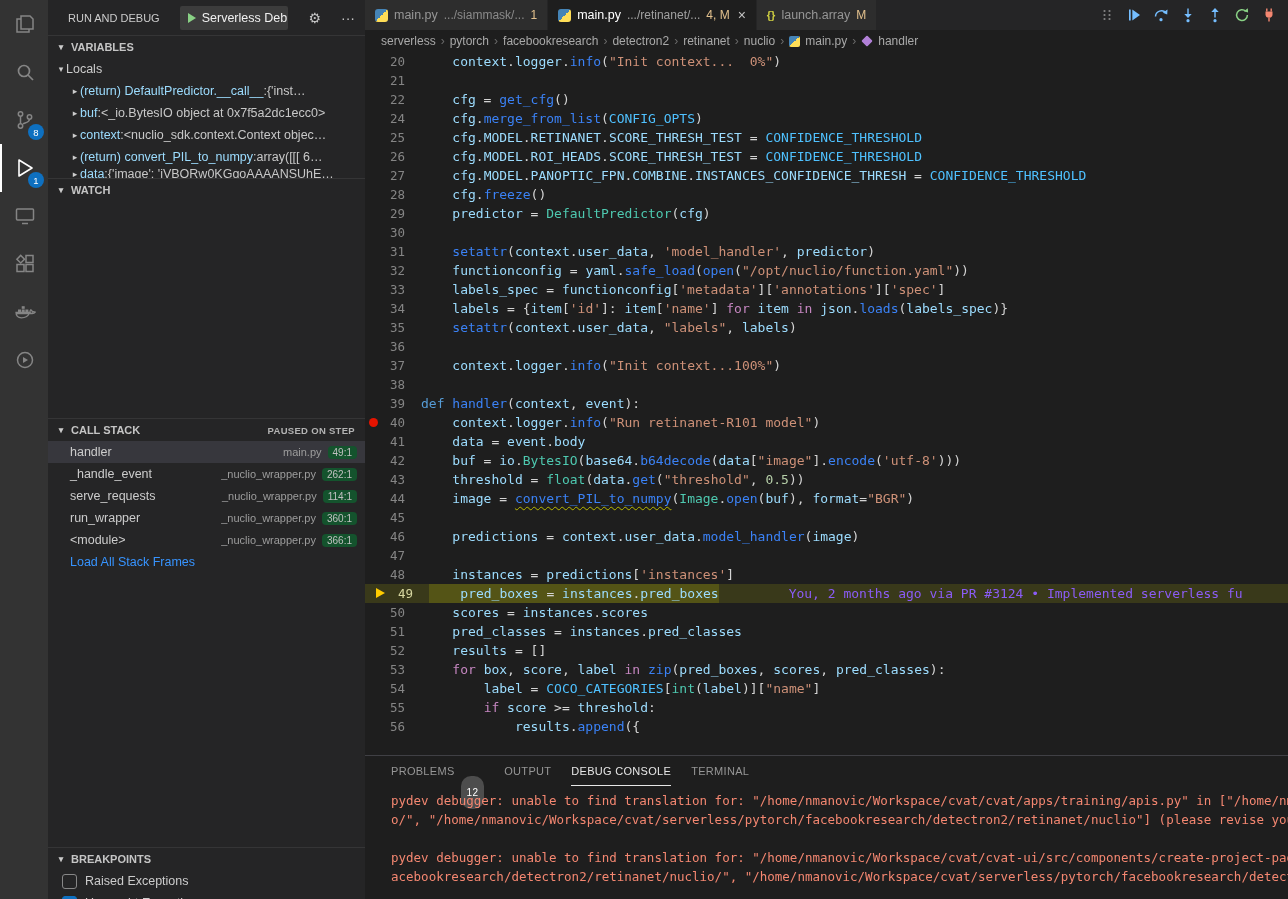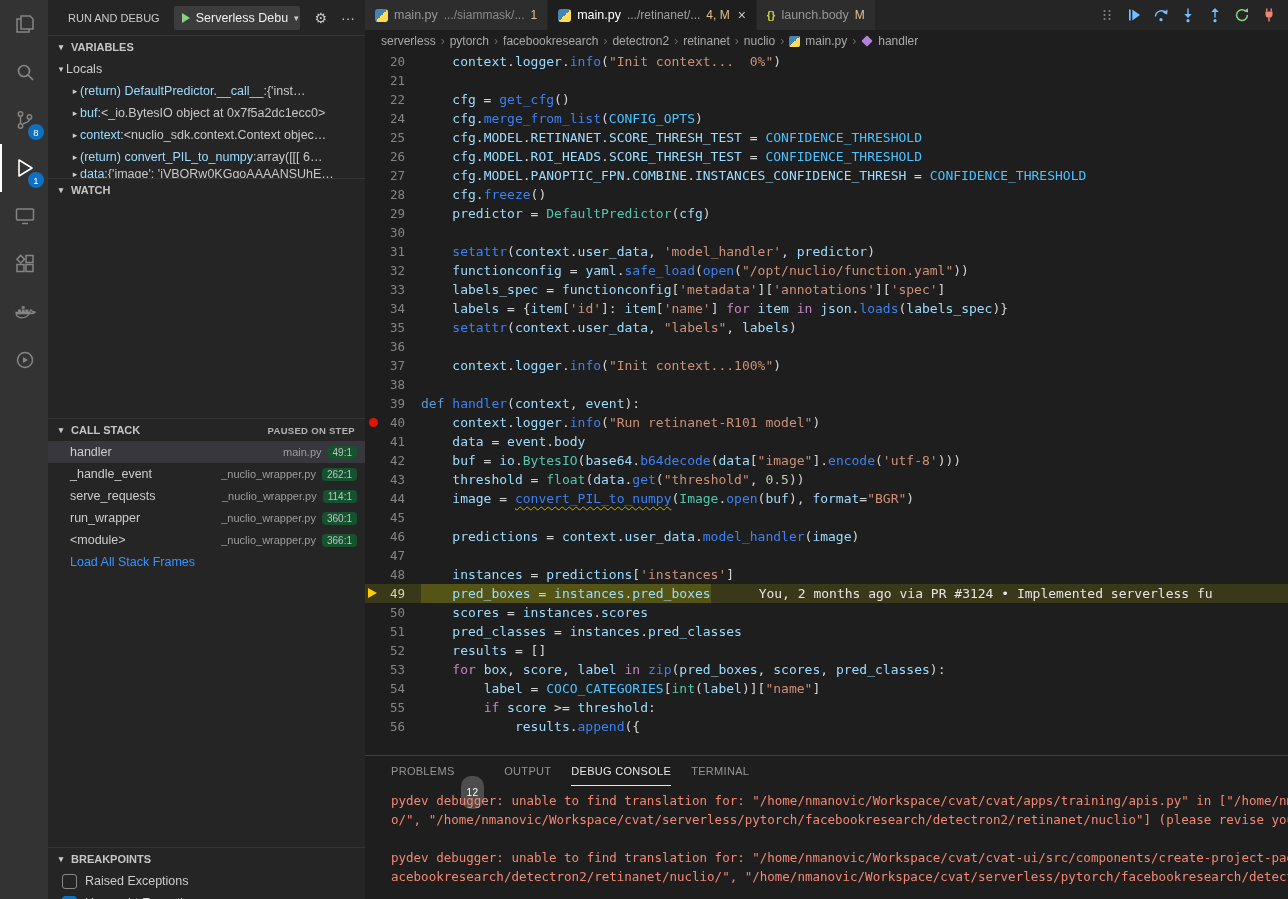--- a/index.html
+++ b/index.html
@@ -12,21 +12,21 @@
   .ab-item { width:48px; height:48px; position:relative; display:flex; align-items:center;
     justify-content:center; color:#858585; border-left:2px solid transparent; cursor:pointer; }
   .ab-item.active { color:#ffffff; border-left-color:#ffffff; }
   .ab-ico svg { width:24px; height:24px; display:block; }
   .ab-badge { position:absolute; right:4px; bottom:4px; background:#0e70c0; color:#fff;
     border-radius:9px; min-width:16px; height:16px; font-size:9.5px; display:flex;
     align-items:center; justify-content:center; padding:0 2px; }
 
   
   .sidebar { width:317px; background:#252526; flex:none; display:flex; flex-direction:column; color:#cccccc; }
-  .sidebar-header { height:35px; flex:none; display:flex; align-items:center; gap:14px; padding:0 10px 0 20px; }
+  .sidebar-header { height:35px; flex:none; display:flex; align-items:center; gap:20px; padding:0 10px 0 20px; }
   .sb-title { font-size:11px; color:#cccccc; white-space:nowrap; }
   .launch-picker { flex:1; min-width:0; height:24px; background:#3c3c3c; border-radius:2px;
     display:flex; align-items:center; gap:6px; padding:0 8px; font-size:12.5px; color:#f0f0f0;
     white-space:nowrap; overflow:hidden; cursor:pointer; }
   .play-tri { width:0; height:0; border-left:8px solid #89d185; border-top:5px solid transparent;
     border-bottom:5px solid transparent; flex:none; }
   .caret { margin-left:auto; font-size:9px; color:#cccccc; }
   .hdr-ico { font-size:14px; color:#c5c5c5; cursor:pointer; }
 
   .pane { display:flex; flex-direction:column; border-top:1px solid rgba(97,97,97,0.28); overflow:hidden; }
@@ -90,24 +90,24 @@
     border-radius:1px; flex:none; margin:0 2px; }
 
   .editor { height:703px; flex:none; overflow:hidden; background:#1e1e1e; }
   .code-line { display:flex; height:19px; font:13px/19px "DejaVu Sans Mono",monospace; white-space:pre; }
   .glyph { width:20px; flex:none; position:relative; cursor:pointer; }
   .bp-dot { position:absolute; left:4px; top:5px; width:9px; height:9px; border-radius:50%; background:#e51400; }
   .cur-arrow { position:absolute; left:3px; top:4px; width:0; height:0;
     border-left:9px solid #ffcc00; border-top:5.5px solid transparent; border-bottom:5.5px solid transparent; }
   .lnum { width:36px; flex:none; text-align:right; padding-right:16px; color:#858585; font-size:12.5px; }
   .ltext { flex:none; }
-  .code-line.cur { background:rgba(255,255,0,0.12); }
+  .code-line.cur { background:rgba(255,255,0,0.12);padding-left:8px; }
   .code-line.cur .ltext { background:rgba(255,255,0,0.14); }
   .code-line.cur .lnum { color:#d7d7a0; }
-  .blame { color:#e5e5e5; margin-left:48px; }
+  .blame { color:#8b5cf6; margin-left:70px; }
   .tok-p{color:#d4d4d4} .tok-v{color:#9cdcfe} .tok-f{color:#3b82f6} .tok-s{color:#ce9178}
   .tok-k{color:#569cd6} .tok-c{color:#c586c0} .tok-C{color:#4fc1ff} .tok-t{color:#4ec9b0}
   .tok-n{color:#b5cea8}
   .tok-sq{ text-decoration:underline wavy #b8b800 1px; text-underline-offset:3px; }
 
   
   .panel { flex:1; min-height:0; border-top:1px solid #404045; display:flex; flex-direction:column; background:#1e1e1e; }
   .panel-tabs { height:30px; flex:none; display:flex; gap:20px; padding-left:26px; font-size:11px;
     color:#969696; letter-spacing:0.3px; }
   .panel-tab { display:flex; align-items:center; gap:6px; height:100%; cursor:pointer;
@@ -325,21 +325,21 @@
         </div>
         <div class="tab active">
           <span class="py-icon"></span>
           <span>main.py</span>
           <span class="tab-detail">.../retinanet/...</span>
           <span class="tab-badge">4, M</span>
           <span class="tab-close">×</span>
         </div>
         <div class="tab">
           <span class="braces-icon">{}</span>
-          <span>launch.body</span>
+          <span>launch.array</span>
           <span class="tab-badge">M</span>
         </div>
         <div class="dbg-toolbar">
           <div class="dbg-btn">
             <span>
               <svg viewBox="0 0 16 16" fill="currentColor">
                 <circle cx="5.5" cy="4" r="1.1"></circle>
                 <circle cx="10.5" cy="4" r="1.1"></circle>
                 <circle cx="5.5" cy="8" r="1.1"></circle>
                 <circle cx="10.5" cy="8" r="1.1"></circle>

